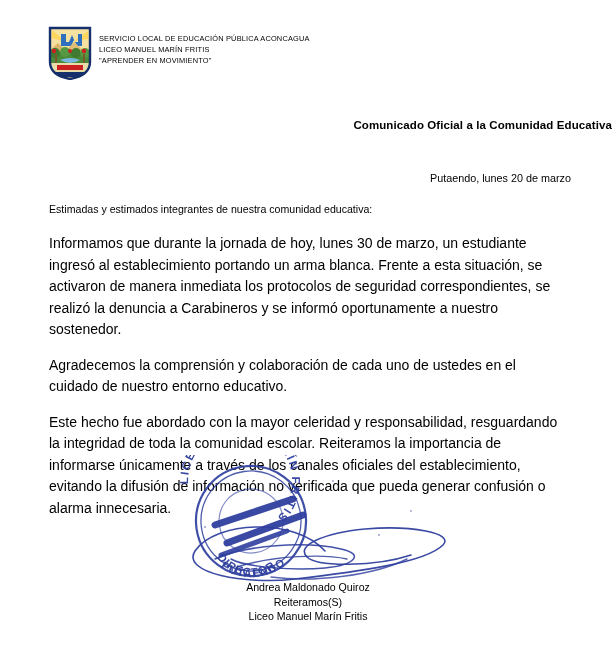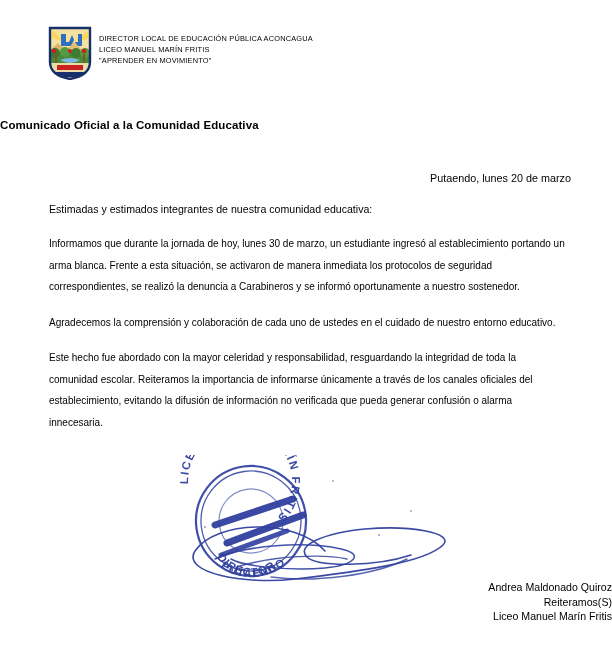--- a/index.html
+++ b/index.html
@@ -41,21 +41,21 @@
     white-space: nowrap;
     color: #000000;
   }
 
   
   .doc-title {
     position: absolute;
     left: 0;
     right: 0;
     top: 119px;
-    text-align: left;
+    text-align: right;
     font-size: 11.5px;
     font-weight: bold;
     letter-spacing: 0.1px;
     color: #000000;
   }
 
   
   .date-line {
     position: absolute;
     right: 41px;
@@ -70,21 +70,21 @@
     left: 49px;
     top: 201px;
     width: 518px;
   }
   .salutation {
     font-size: 10.6px;
     line-height: 16px;
     margin-bottom: 16px;
   }
   .para {
-    font-size: 10px;
+    font-size: 14px;
     line-height: 21.5px;
     text-align: left;
     margin-bottom: 14px;
   }
   .para:last-child { margin-bottom: 0; }
 
   
   .sign-area {
     position: absolute;
     left: 0;
@@ -97,21 +97,21 @@
     left: 175px;
     top: 0px;
     width: 290px;
     height: 130px;
   }
   .sign-names {
     position: absolute;
     left: 4px;
     right: 0;
     top: 580px;
-    text-align: right;
+    text-align: center;
   }
   .sign-names div {
     font-size: 10.6px;
     line-height: 14.5px;
     color: #000000;
   }
 </style>
 </head>
 <body>
 
@@ -155,21 +155,21 @@
       <rect x="0" y="37" width="44" height="9" fill="#e8dca8"></rect>
 
       <rect x="9" y="39" width="26" height="5" fill="#cc2020"></rect>
       <rect x="4" y="46" width="36" height="5" fill="#16306b"></rect>
     </g>
 
     <path d="M2 2 H42 V36 C42 46 33 51 22 53 C11 51 2 46 2 36 Z" fill="none" stroke="#16306b" stroke-width="2.4"></path>
   </svg>
 
   <div class="letterhead-text">
-    <div class="lh-line">DIRECTOR LOCAL DE EDUCACIÓN PÚBLICA ACONCAGUA</div>
+    <div class="lh-line">SERVICIO LOCAL DE EDUCACIÓN PÚBLICA ACONCAGUA</div>
     <div class="lh-line">LICEO MANUEL MARÍN FRITIS</div>
     <div class="lh-line">"APRENDER EN MOVIMIENTO"</div>
   </div>
 </div>
 
 <div class="doc-title">Comunicado Oficial a la Comunidad Educativa</div>
 
 <div class="date-line">Putaendo, lunes 20 de marzo</div>
 
 <div class="body-block">

